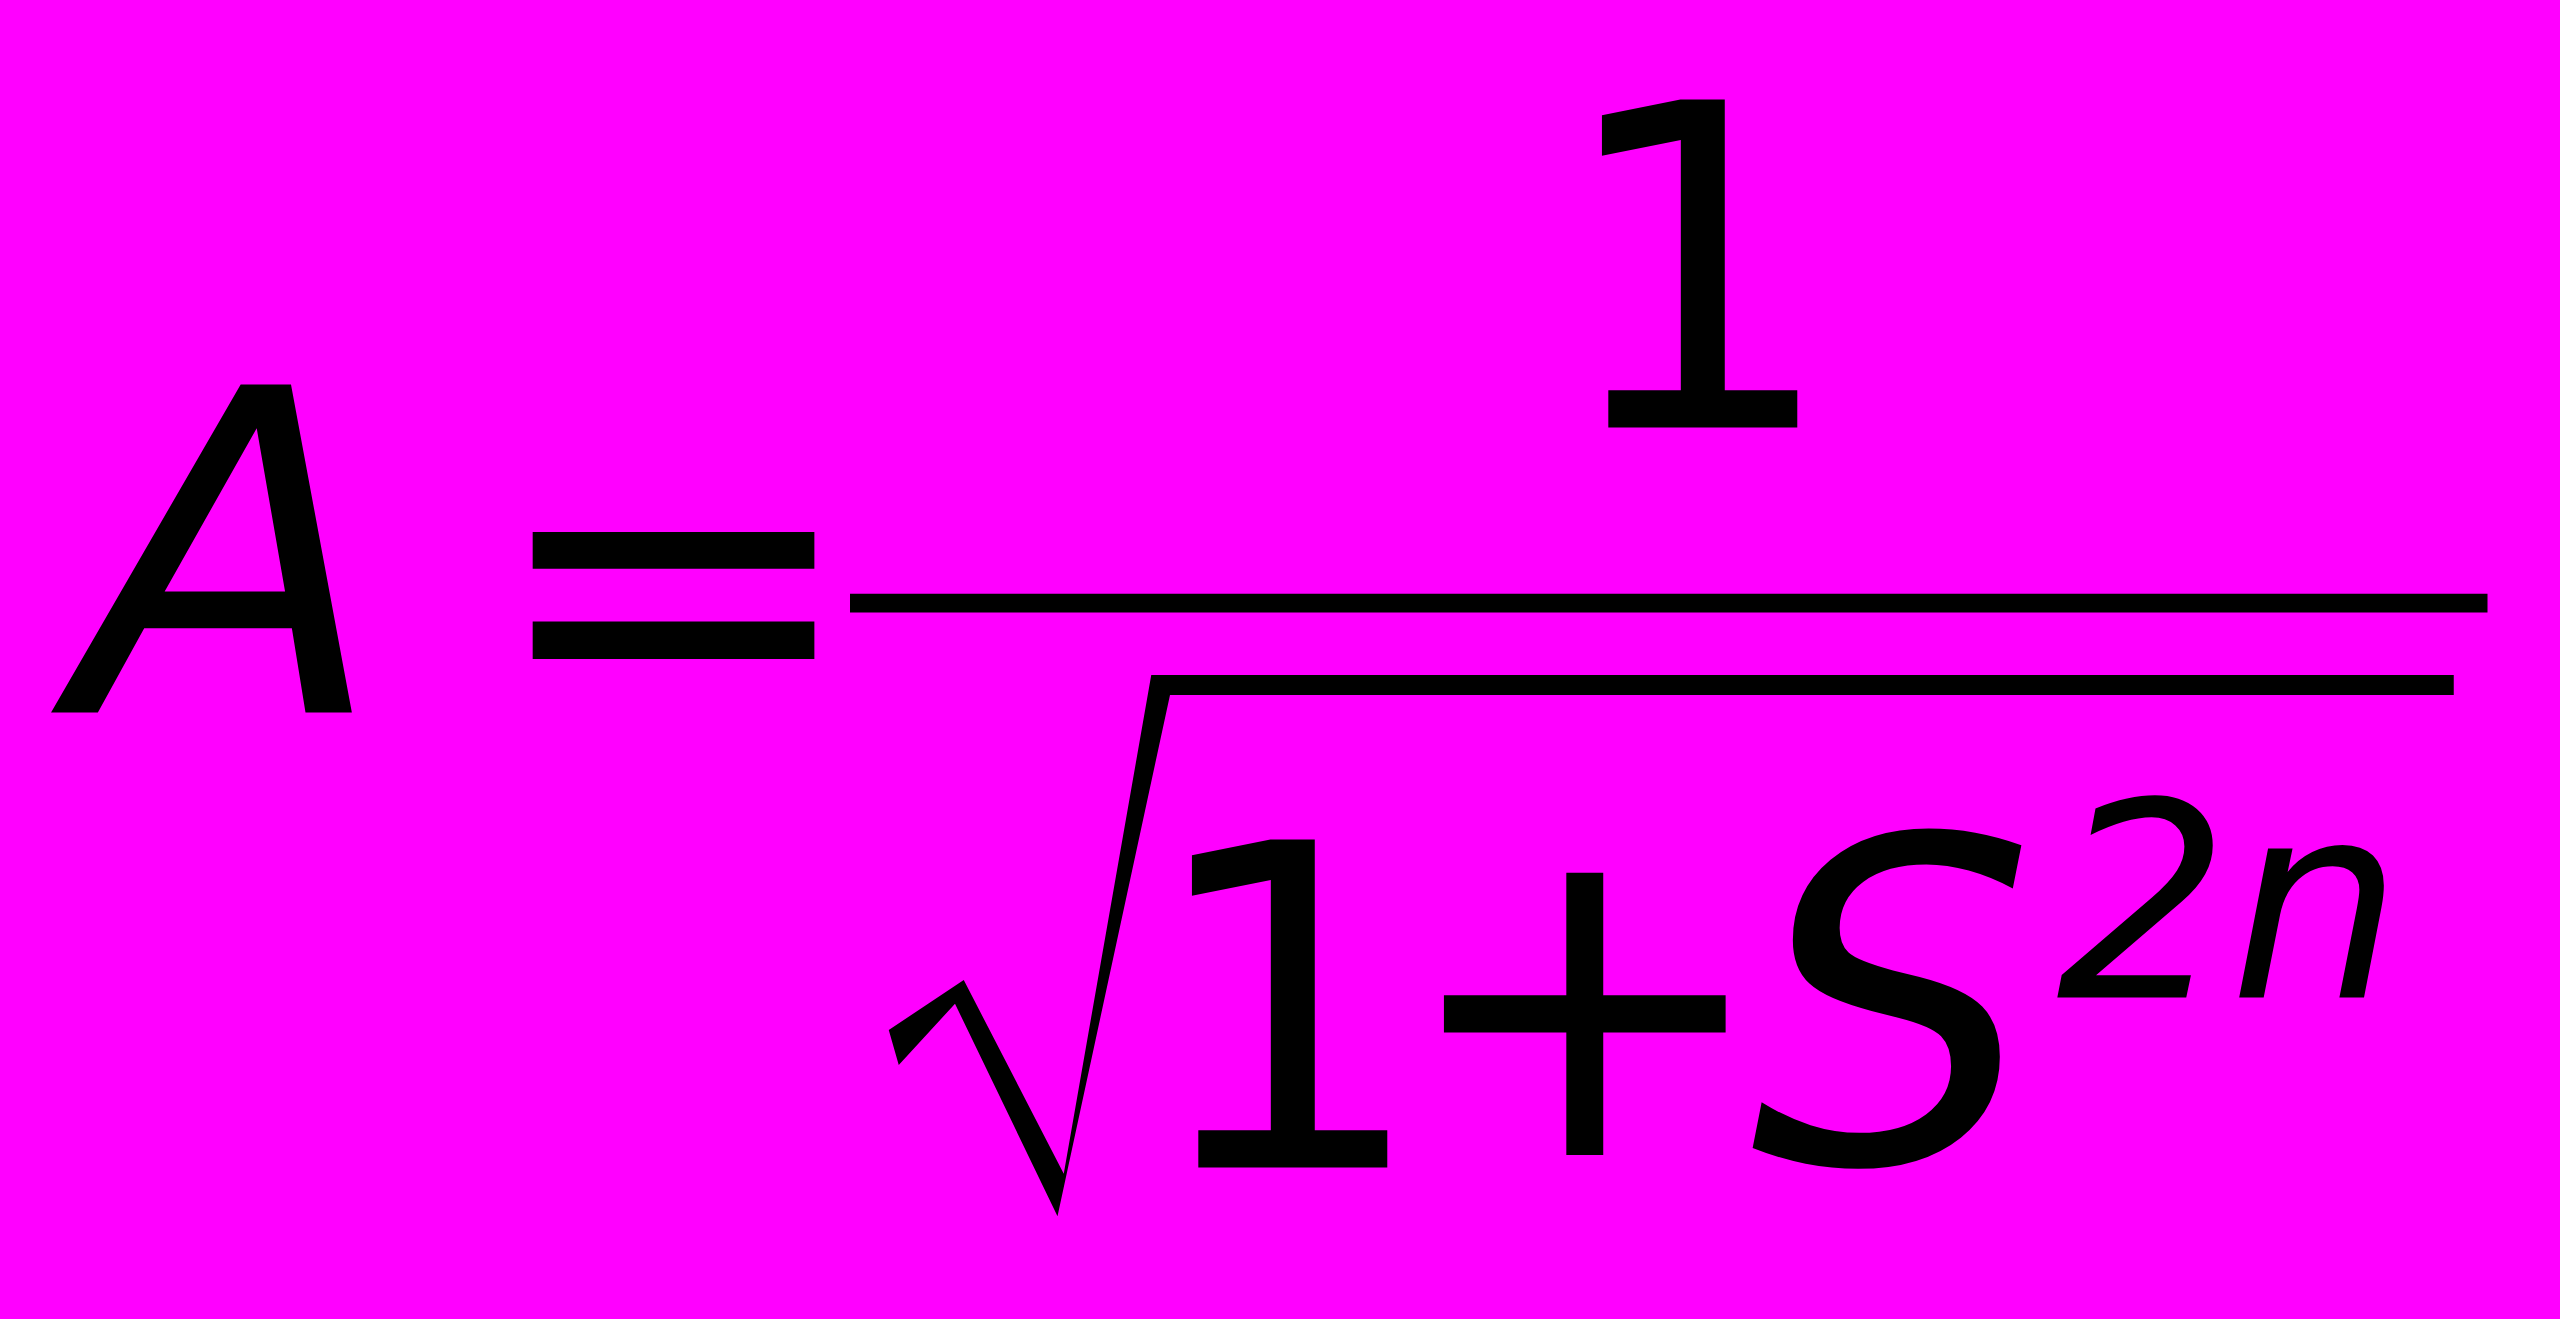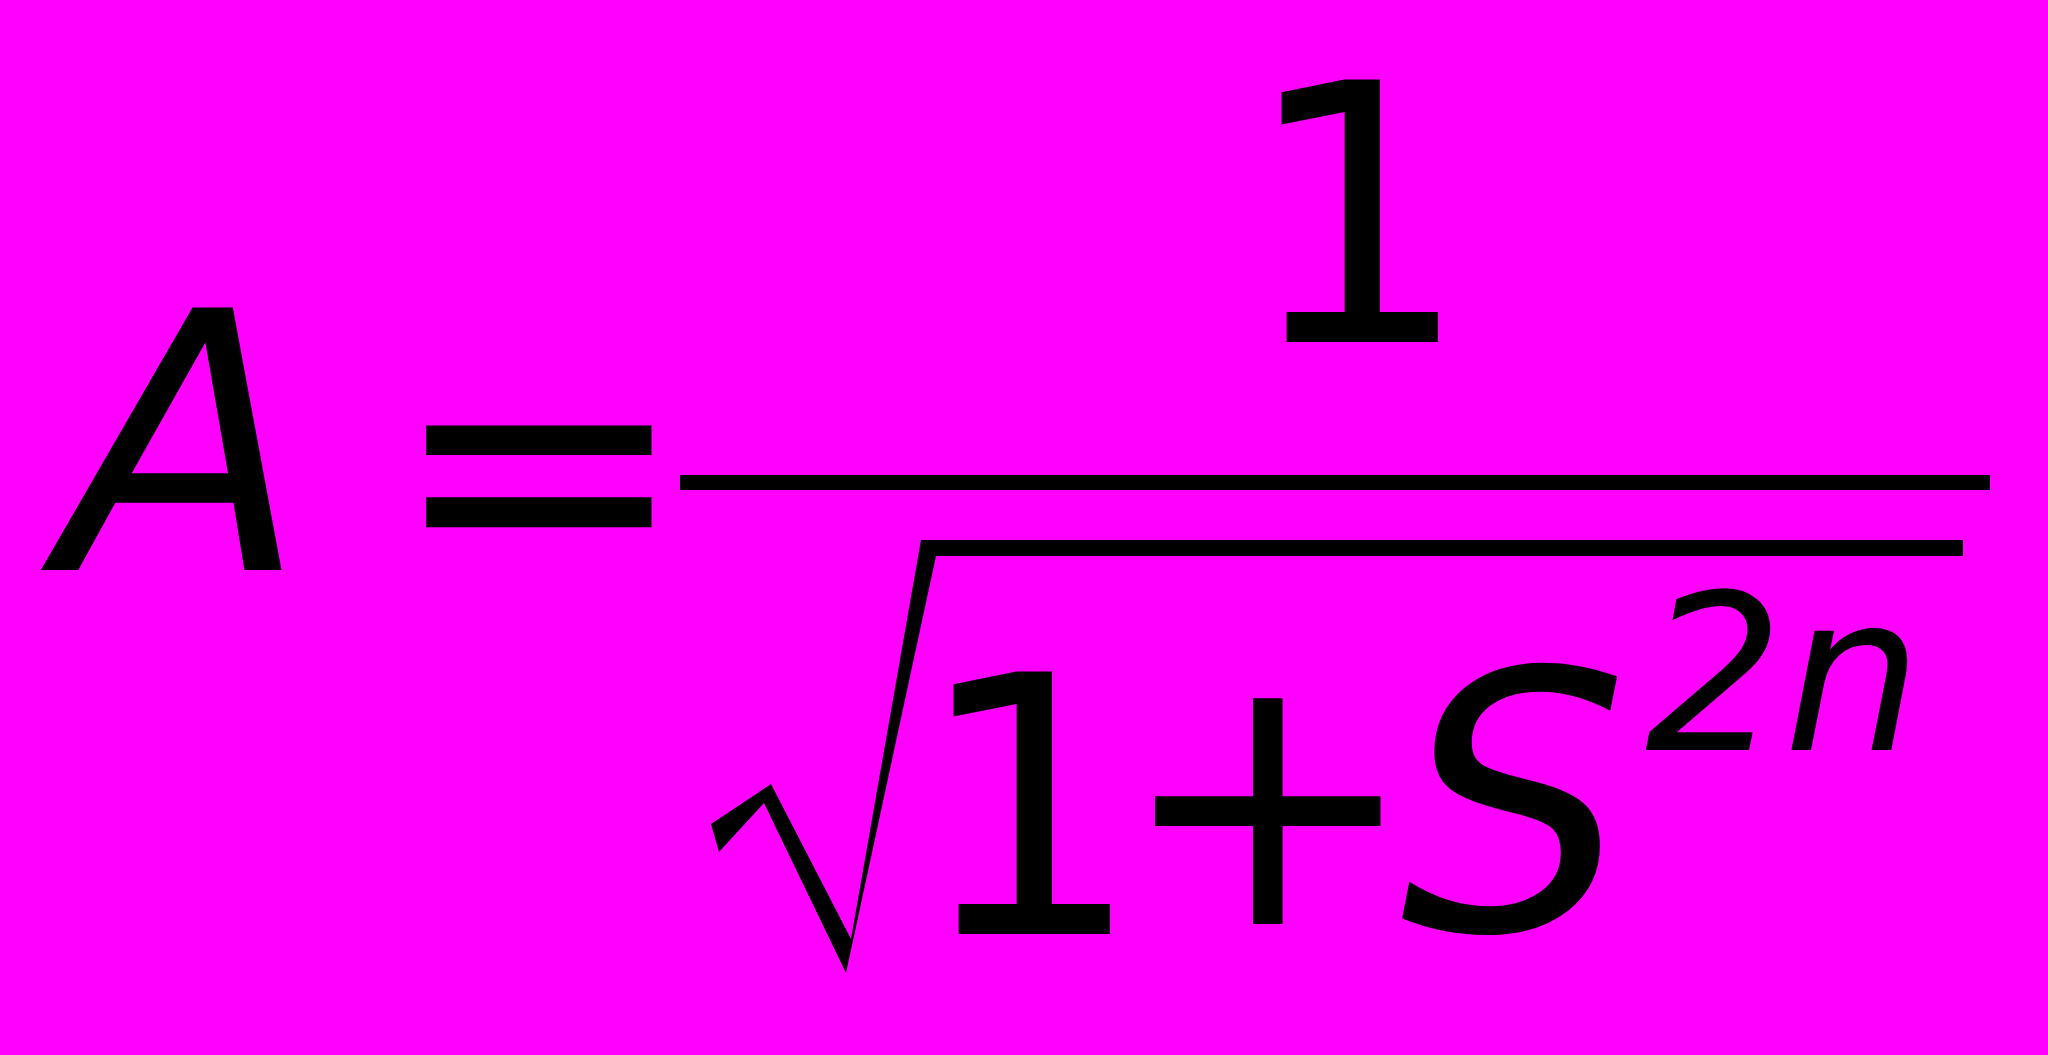--- a/index.html
+++ b/index.html
@@ -40,21 +40,21 @@
   .frac-bar{
     position:absolute;
     left:680px; top:475px;
     width:1310px; height:15px;
     background:var(--ink);
   }
   
   .tok-one{ left:914px; top:630px; }
   .tok-plus{ left:1117px; top:620px; }
   .tok-s{ left:1400px; top:626px; }
-  .tok-exp{ left:1645px; top:566px; }
+  .tok-exp{ left:1645px; top:615px; }
 
   
   .radical-svg{
     position:absolute;
     left:0; top:0;
     width:2048px; height:1055px;
     color:var(--ink);
     pointer-events:none;
   }
 </style>

